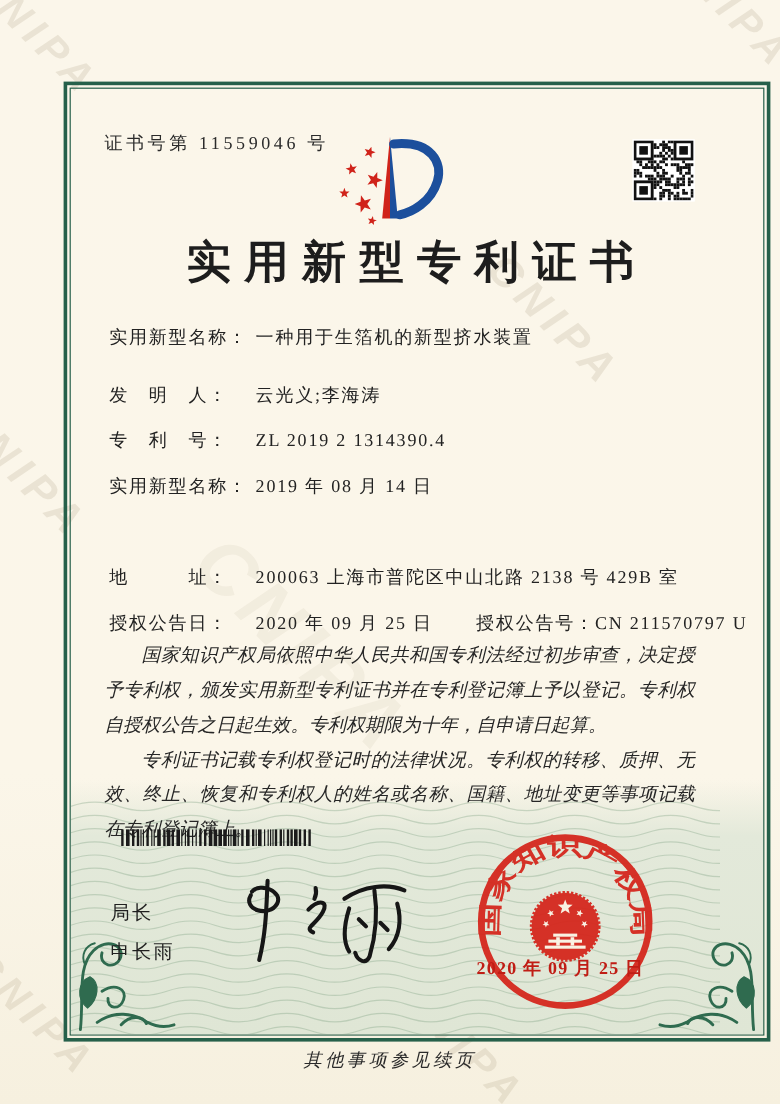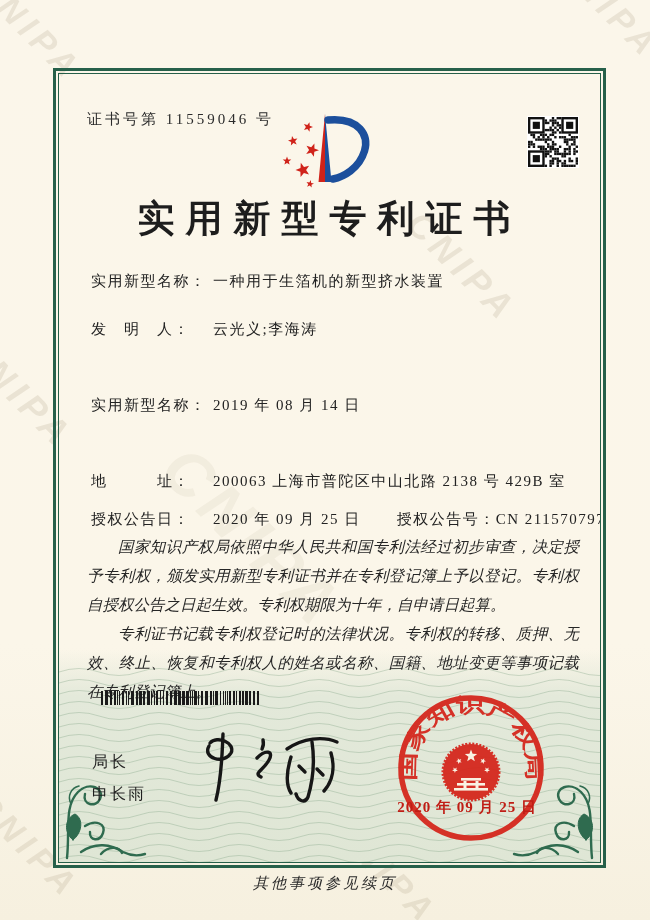--- a/index.html
+++ b/index.html
@@ -6,21 +6,21 @@
   body{width:650px;height:920px;font-family:"Liberation Serif","DejaVu Serif",serif;}
   .page{position:relative;width:650px;height:920px;overflow:hidden;
         background:linear-gradient(180deg,#fbf6ea 0%,#fbf6e9 70%,#f6f0df 100%);}
   
   .wm{position:absolute;z-index:1;color:rgba(168,155,124,0.20);
       font-family:"Liberation Sans","DejaVu Sans",sans-serif;
       font-weight:bold;font-style:italic;letter-spacing:6px;
       transform:rotate(45deg);white-space:nowrap;pointer-events:none;}
   
   .frame{position:absolute;left:53px;top:68px;width:547px;height:794px;
-         border:3px solid #26604a;z-index:2;}
+         border:3px solid #26604a;z-index:2;padding-left:36px;}
   .frame-inner{position:absolute;left:2px;top:2px;right:2px;bottom:2px;
          border:1px solid #26604a;overflow:hidden;}
   
   .band{position:absolute;left:0;right:0;bottom:0;height:212px;z-index:0;
         background:linear-gradient(180deg,rgba(226,233,219,0) 0%,#e3e9da 22%,#dfe6d5 100%);}
   .band svg{position:absolute;left:0;top:14px;}
   .flourish{position:absolute;bottom:2px;z-index:1;}
   .flourish.left{left:2px;}
   .flourish.right{right:2px;transform:scaleX(-1);}
   
@@ -273,20 +273,23 @@
         </svg>
 
       <div class="title">实用新型专利证书</div>
 
       <div class="field-row" style="top:198px;">
         <span class="flabel">实用新型名称：</span><span class="fvalue">一种用于生箔机的新型挤水装置</span>
       </div>
       <div class="field-row" style="top:246px;">
         <span class="flabel">发　明　人：</span><span class="fvalue">云光义;李海涛</span>
       </div>
+      <div class="field-row" style="top:284px;">
+        <span class="flabel">专　利　号：</span><span class="fvalue">ZL 2019 2 1314390.4</span>
+      </div>
       <div class="field-row" style="top:322px;">
         <span class="flabel">实用新型名称：</span><span class="fvalue">2019 年 08 月 14 日</span>
       </div>
       <div class="field-row" style="top:398px;">
         <span class="flabel">地　　　址：</span><span class="fvalue">200063 上海市普陀区中山北路 2138 号 429B 室</span>
       </div>
       <div class="field-row" style="top:436px;">
         <span class="flabel">授权公告日：</span><span class="fvalue">2020 年 09 月 25 日</span><span class="fpair2">授权公告号：</span><span class="fvalue">CN 211570797 U</span>
       </div>
 

